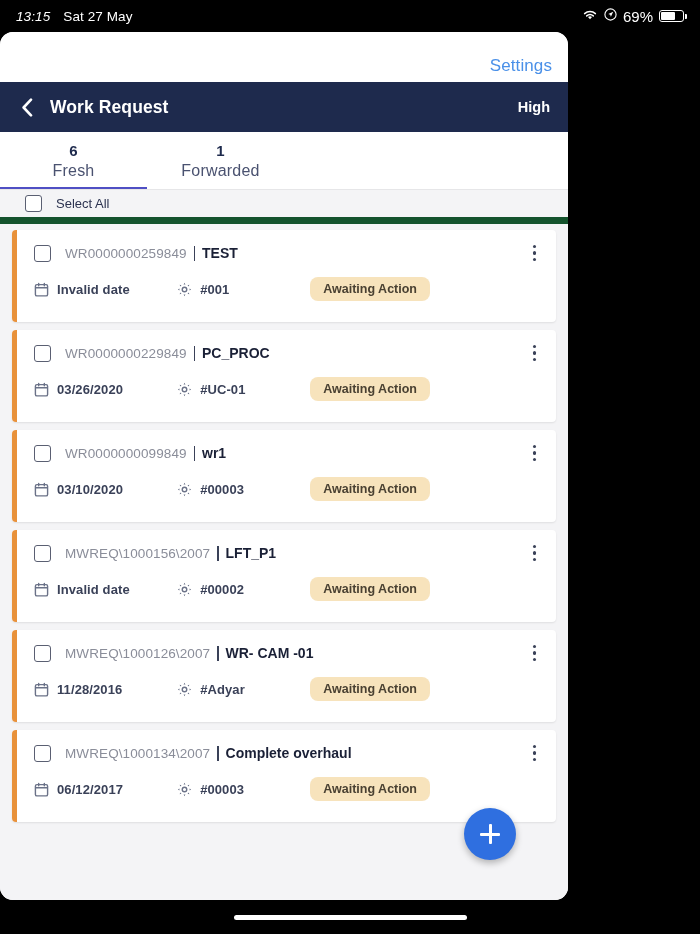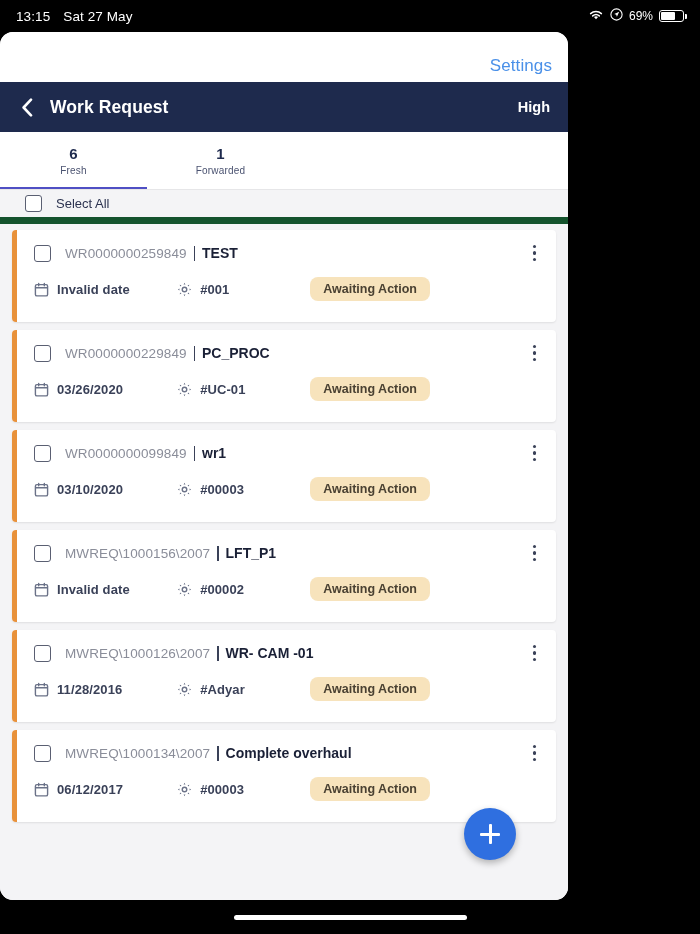--- a/index.html
+++ b/index.html
@@ -11,24 +11,24 @@
   }
   .device { position:relative; width:700px; height:934px; background:#000; }
 
   
   .statusbar {
     height:32px; width:100%;
     display:flex; align-items:center;
     color:#fff; font-size:13.5px; padding:0 16px;
   }
   .sb-left { display:flex; align-items:center; gap:13px; }
-  .sb-time { font-weight:500; letter-spacing:.1px; }
+  .sb-time { font-weight:500; letter-spacing:.1px;font-style:italic; }
   .sb-date { font-weight:400; letter-spacing:.1px; }
   .sb-right { margin-left:auto; display:flex; align-items:center; gap:6px; }
-  .sb-pct { font-size:12px; font-weight:400; }
+  .sb-pct { font-size:15px; font-weight:400; }
   .battery {
     width:25px; height:12px; border:1.4px solid #fff; border-radius:3px;
     position:relative; display:flex; align-items:center; padding:1.4px;
   }
   .battery::after {
     content:""; position:absolute; right:-3.6px; top:3.4px;
     width:2px; height:5px; background:#fff; border-radius:0 1px 1px 0;
   }
   .battery-fill { height:100%; width:69%; background:#fff; border-radius:1px; }
 
@@ -69,21 +69,21 @@
   .tabs {
     height:58px; background:#fff; flex:none;
     display:flex; border-bottom:1px solid #e6e6e8;
   }
   .tab {
     width:147px; display:flex; flex-direction:column;
     align-items:center; justify-content:center; gap:3px;
     position:relative; cursor:default;
   }
   .tab-count { font-size:15px; font-weight:bold; color:#1e2a4d; }
-  .tab-label { font-size:10px; color:#4a5270; letter-spacing:.2px; }
+  .tab-label { font-size:16px; color:#4a5270; letter-spacing:.2px; }
   .tab.active::after {
     content:""; position:absolute; bottom:0; left:0;
     width:100%; height:2.5px; background:#4f4fc4;
   }
 
   
   .selectall {
     height:34px; background:#f4f4f6; flex:none;
     display:flex; align-items:center; padding-left:25px; gap:14px;
     border-bottom:7px solid #14532d;

